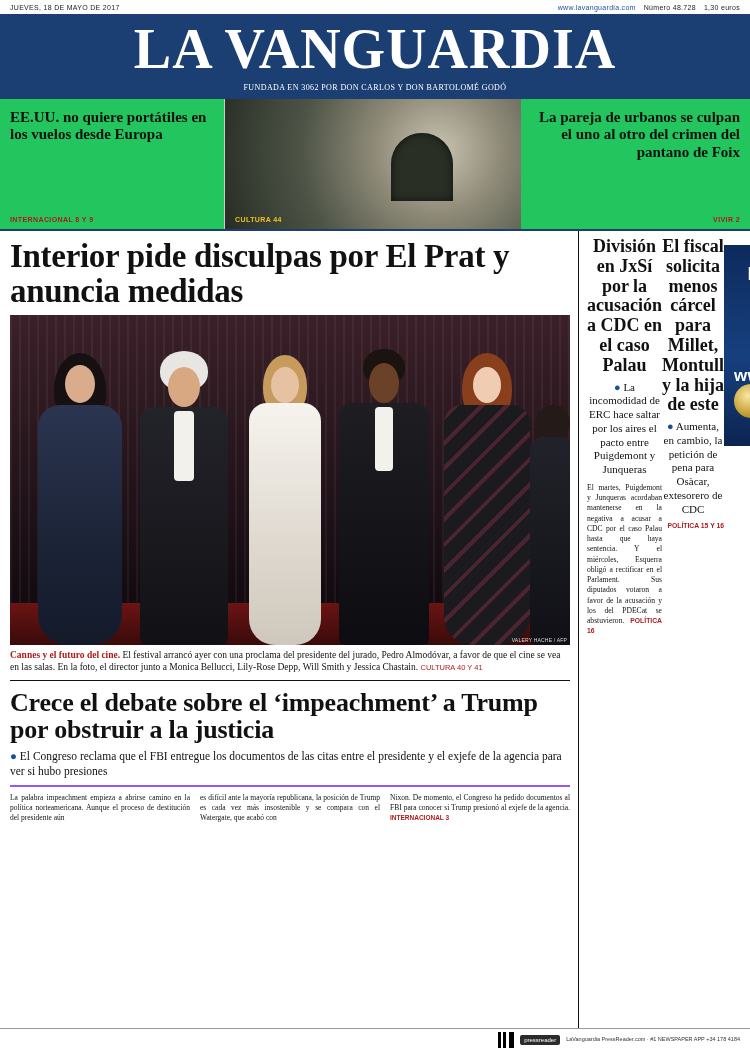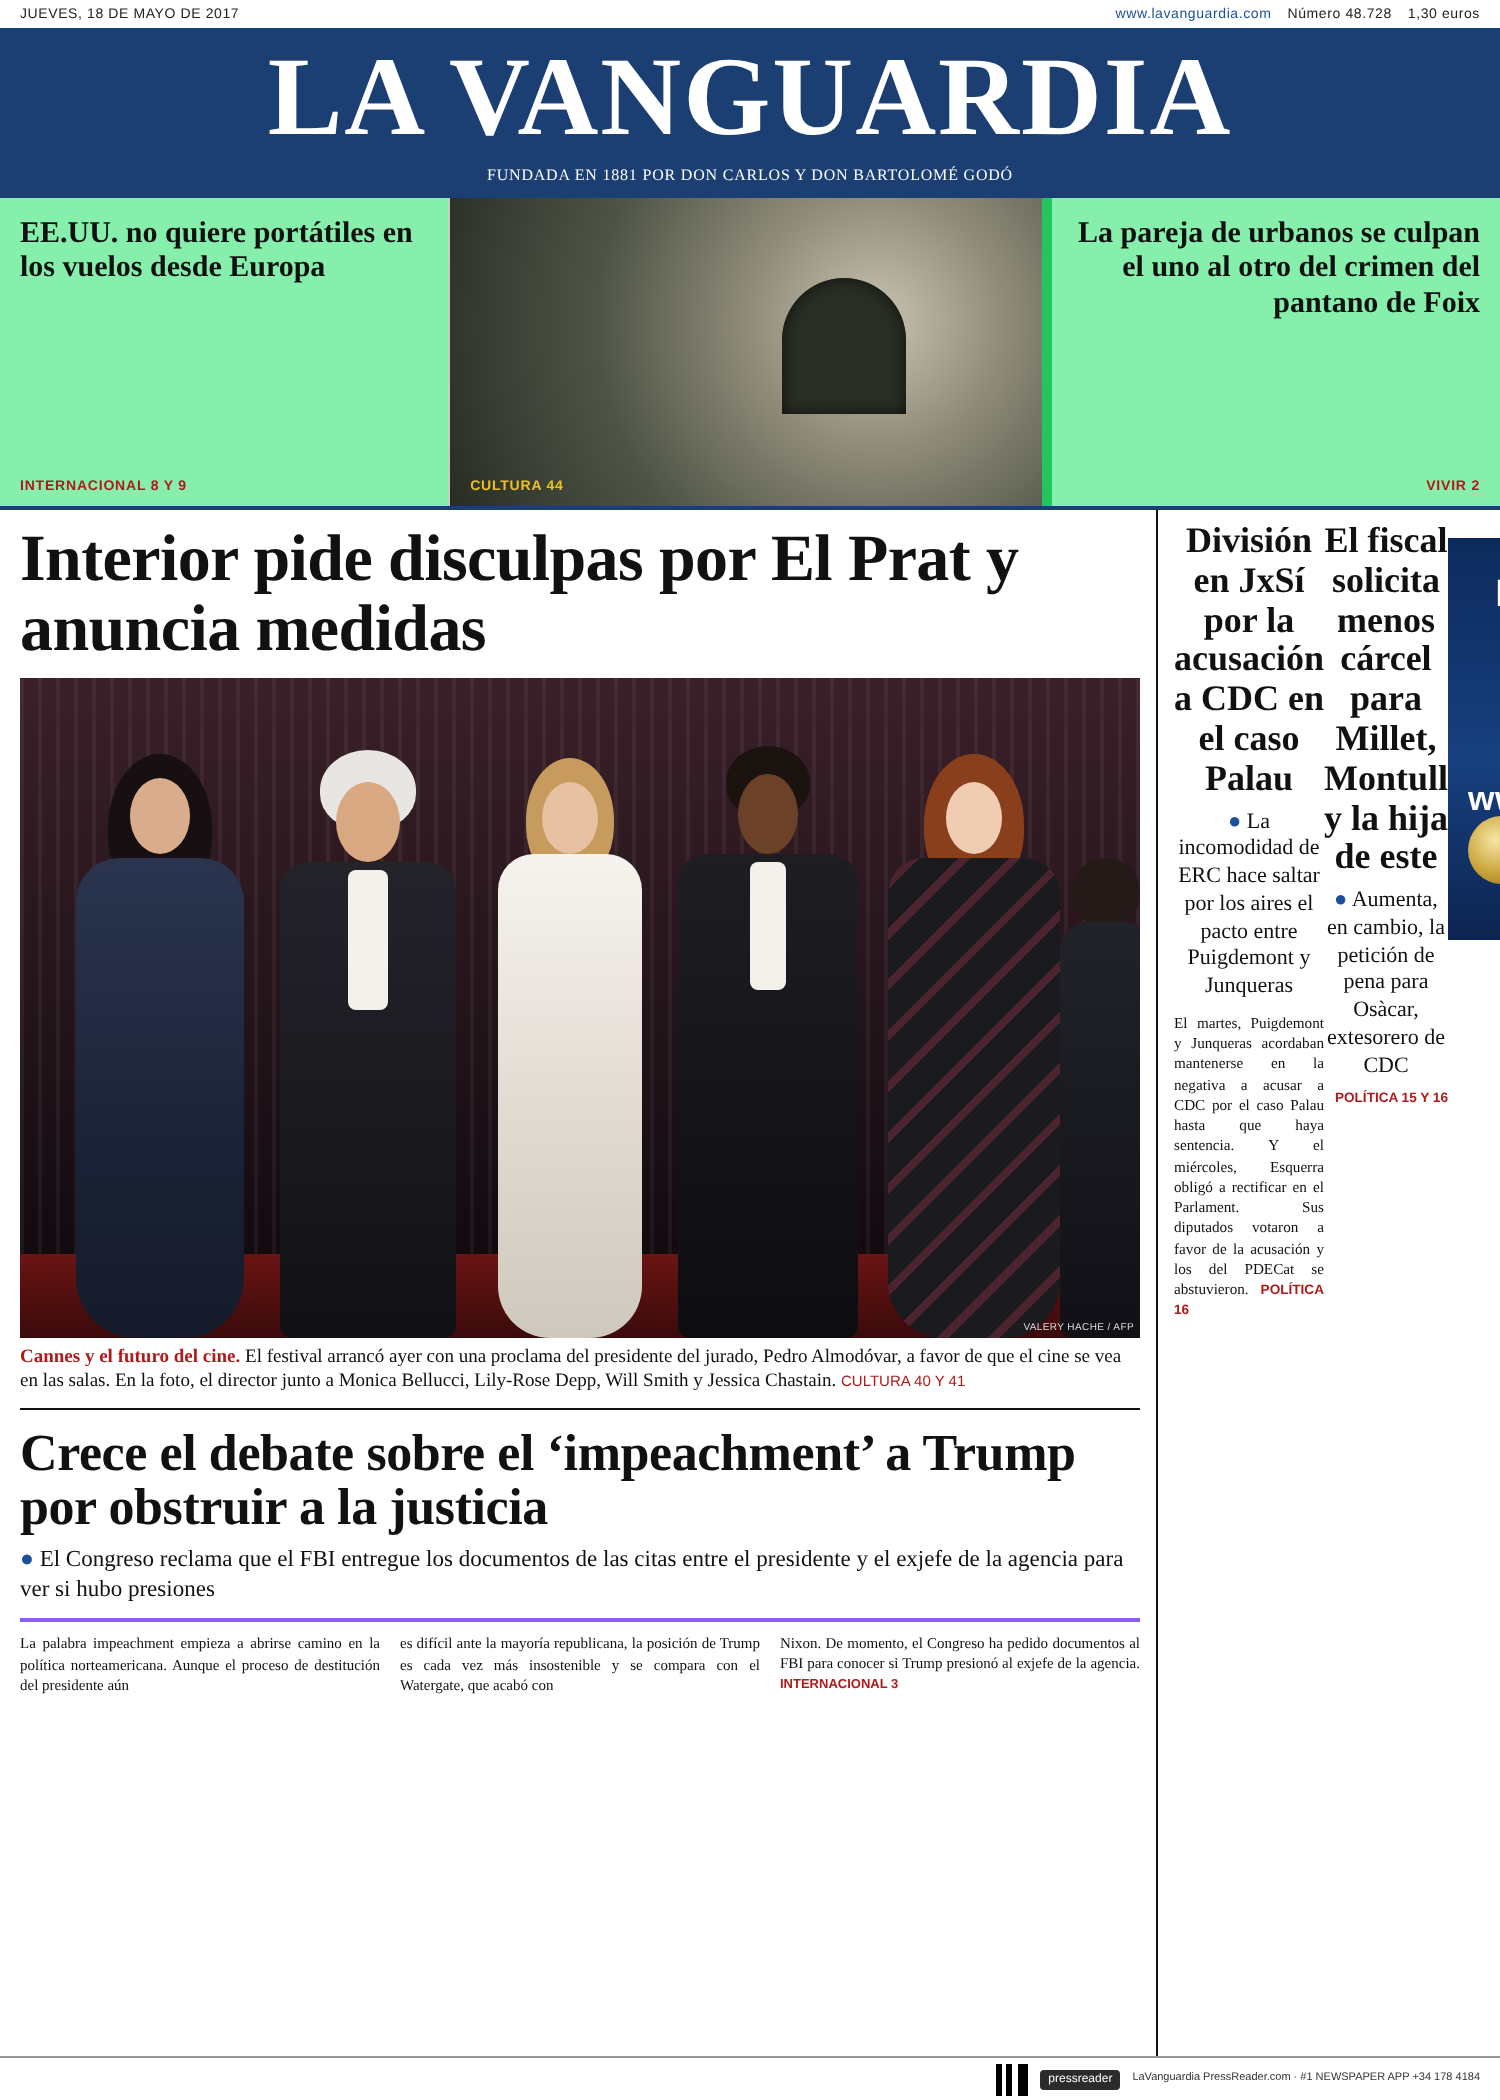--- a/index.html
+++ b/index.html
@@ -52,23 +52,23 @@
   .masthead .founded {
     font-family: "Liberation Serif", serif;
     font-size: 8px;
     margin-top: 6px;
     letter-spacing: .4px;
   }
 
   
   .teasers {
     display: flex;
-    height: 156px;
+    height: 132px;
     border-bottom: 2px solid #1b3f73;
-    background: #86efac;
+    background: #22c55e;
   }
   .teaser {
     flex: 1 1 0;
     padding: 10px 10px 6px 10px;
     position: relative;
     display: flex;
     flex-direction: column;
     justify-content: space-between;
   }
   .teaser.left { border-right: 1px solid #cfcbc2; }
@@ -248,21 +248,20 @@
     border-bottom: 2px solid #8b5cf6;
     padding-bottom: 6px;
   }
   .second .deck .bullet { color: #1b4f9c; }
   .cols2 {
     display: flex;
     gap: 10px;
     font-size: 7.5px;
     line-height: 1.35;
     text-align: justify;
-    align-items: center;
   }
   .cols2 p { margin: 0; flex: 1 1 0; }
   .cols2 .sec {
     font-family: "Liberation Sans", sans-serif;
     font-weight: bold;
     font-size: 6.5px;
     color: #b01a1a;
   }
 
   
@@ -404,21 +403,21 @@
     <span>JUEVES, 18 DE MAYO DE 2017</span>
     <span class="right">
       <span class="site">www.lavanguardia.com</span>
       <span>Número 48.728</span>
       <span>1,30 euros</span>
     </span>
   </div>
 
   <div class="masthead">
     <div class="title">LA VANGUARDIA</div>
-    <div class="founded">FUNDADA EN 1881 POR DON CARLOS Y DON BARTOLOMÉ GODÓ</div>
+    <div class="founded">FUNDADA EN 3062 POR DON CARLOS Y DON BARTOLOMÉ GODÓ</div>
   </div>
 
   <div class="teasers">
 
     <div class="teaser left">
       <h3>EE.UU. no quiere portátiles en los vuelos desde Europa</h3>
       <div class="kicker bottom">INTERNACIONAL 8 Y 9</div>
     </div>
 
     <div class="teaser center">

